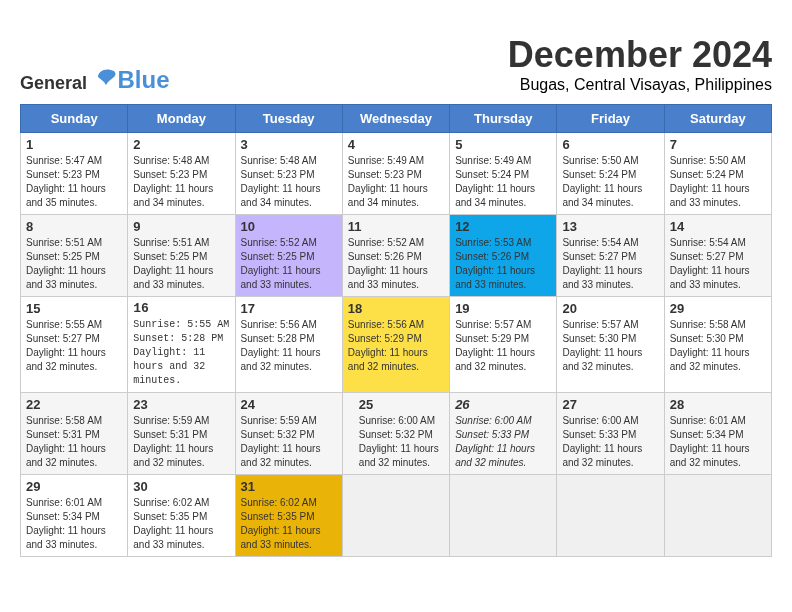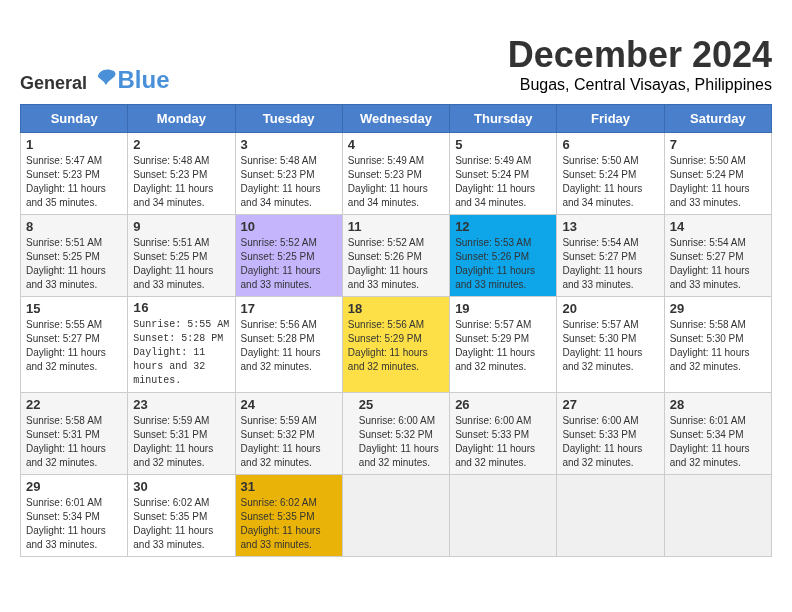--- a/index.html
+++ b/index.html
@@ -154,21 +154,21 @@
         <td style="background: #fde047;"><span class="day-number">18</span><span class="day-info">Sunrise: 5:56 AM<br>Sunset: 5:29 PM<br>Daylight: 11 hours and 32 minutes.</span></td>
         <td style="background: rgb(255, 255, 255);"><span class="day-number">19</span><span class="day-info">Sunrise: 5:57 AM<br>Sunset: 5:29 PM<br>Daylight: 11 hours and 32 minutes.</span></td>
         <td style="background: rgb(255, 255, 255);"><span class="day-number">20</span><span class="day-info">Sunrise: 5:57 AM<br>Sunset: 5:30 PM<br>Daylight: 11 hours and 32 minutes.</span></td>
         <td style="background: rgb(255, 255, 255);"><span class="day-number">29</span><span class="day-info">Sunrise: 5:58 AM<br>Sunset: 5:30 PM<br>Daylight: 11 hours and 32 minutes.</span></td>
       </tr>
       <tr>
         <td style="background: rgb(245, 245, 245);"><span class="day-number">22</span><span class="day-info">Sunrise: 5:58 AM<br>Sunset: 5:31 PM<br>Daylight: 11 hours and 32 minutes.</span></td>
         <td style="background: rgb(245, 245, 245);"><span class="day-number">23</span><span class="day-info">Sunrise: 5:59 AM<br>Sunset: 5:31 PM<br>Daylight: 11 hours and 32 minutes.</span></td>
         <td style="background: rgb(245, 245, 245);"><span class="day-number">24</span><span class="day-info">Sunrise: 5:59 AM<br>Sunset: 5:32 PM<br>Daylight: 11 hours and 32 minutes.</span></td>
         <td style="background: rgb(245, 245, 245); padding-left: 16px;"><span class="day-number">25</span><span class="day-info">Sunrise: 6:00 AM<br>Sunset: 5:32 PM<br>Daylight: 11 hours and 32 minutes.</span></td>
-        <td style="background: rgb(245, 245, 245);"><span class="day-number">26</span><span class="day-info">Sunrise: 6:00 AM<br>Sunset: 5:33 PM<br>Daylight: 11 hours and 32 minutes.</span></td>
+        <td style="background: rgb(245, 245, 245); font-style: italic;"><span class="day-number">26</span><span class="day-info">Sunrise: 6:00 AM<br>Sunset: 5:33 PM<br>Daylight: 11 hours and 32 minutes.</span></td>
         <td style="background: rgb(245, 245, 245);"><span class="day-number">27</span><span class="day-info">Sunrise: 6:00 AM<br>Sunset: 5:33 PM<br>Daylight: 11 hours and 32 minutes.</span></td>
         <td style="background: rgb(245, 245, 245);"><span class="day-number">28</span><span class="day-info">Sunrise: 6:01 AM<br>Sunset: 5:34 PM<br>Daylight: 11 hours and 32 minutes.</span></td>
       </tr>
       <tr>
         <td style="background: rgb(255, 255, 255);"><span class="day-number">29</span><span class="day-info">Sunrise: 6:01 AM<br>Sunset: 5:34 PM<br>Daylight: 11 hours and 33 minutes.</span></td>
         <td style="background: rgb(255, 255, 255);"><span class="day-number">30</span><span class="day-info">Sunrise: 6:02 AM<br>Sunset: 5:35 PM<br>Daylight: 11 hours and 33 minutes.</span></td>
         <td style="background: #eab308;"><span class="day-number">31</span><span class="day-info">Sunrise: 6:02 AM<br>Sunset: 5:35 PM<br>Daylight: 11 hours and 33 minutes.</span></td>
         <td class="empty" style="background: rgb(240, 240, 240);"></td>
         <td class="empty" style="background: rgb(240, 240, 240);"></td>
         <td class="empty" style="background: rgb(240, 240, 240);"></td>

